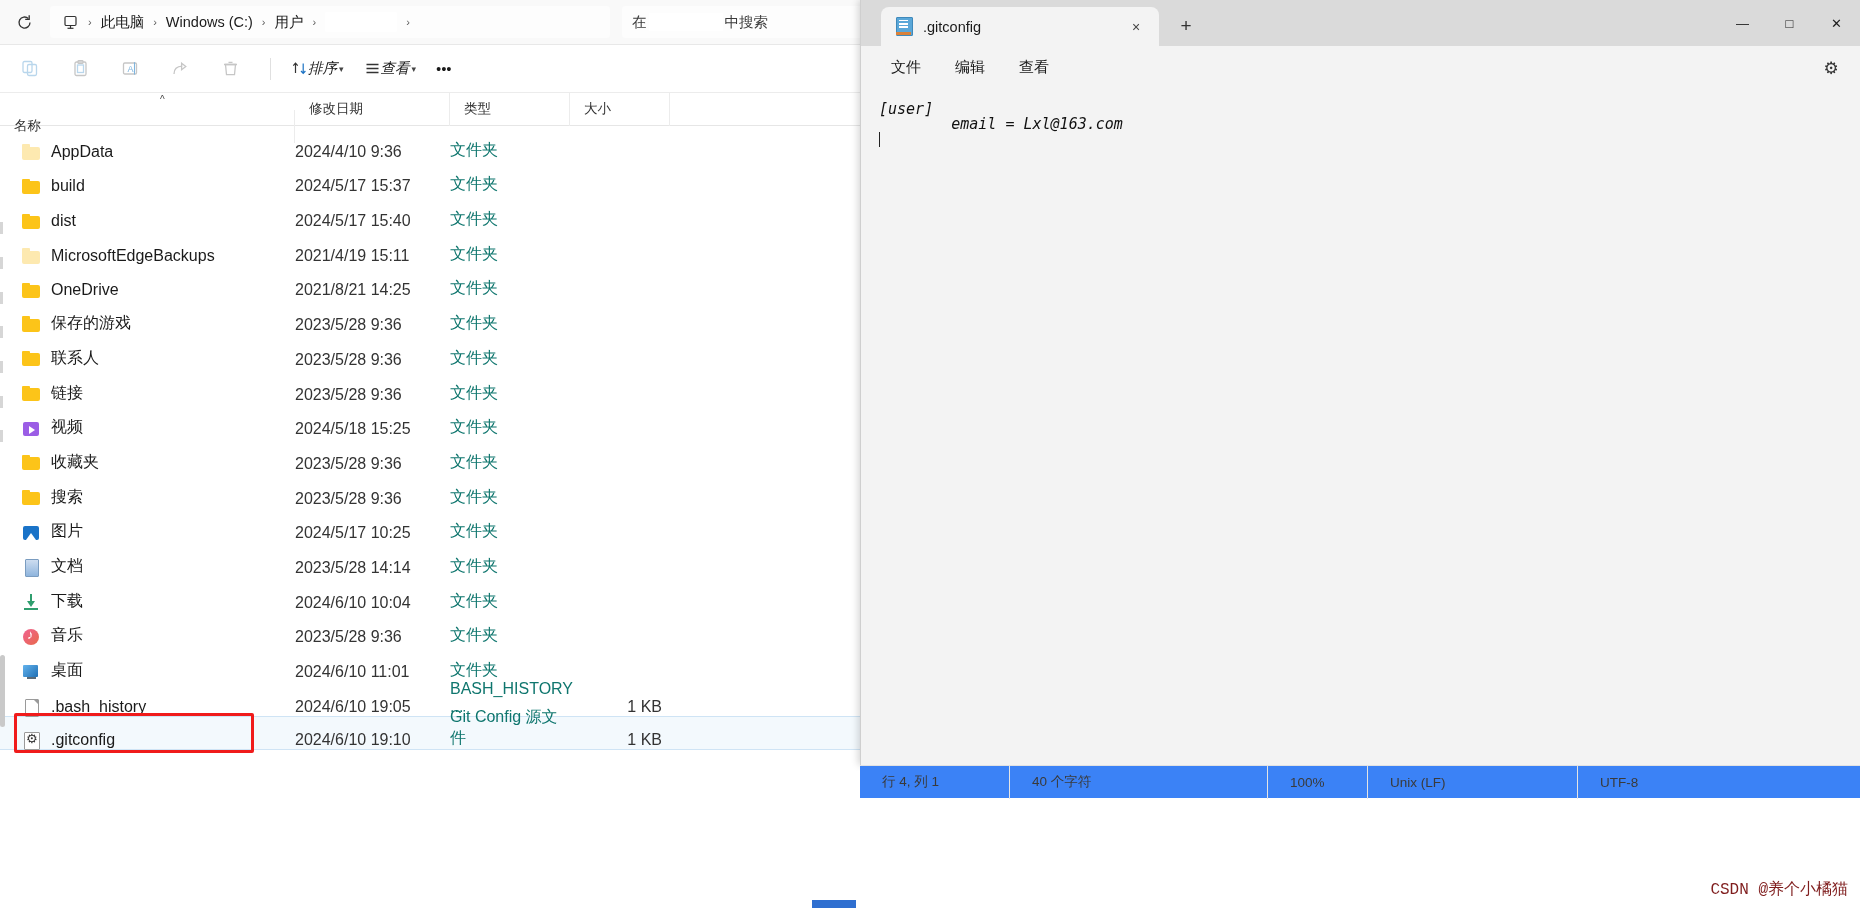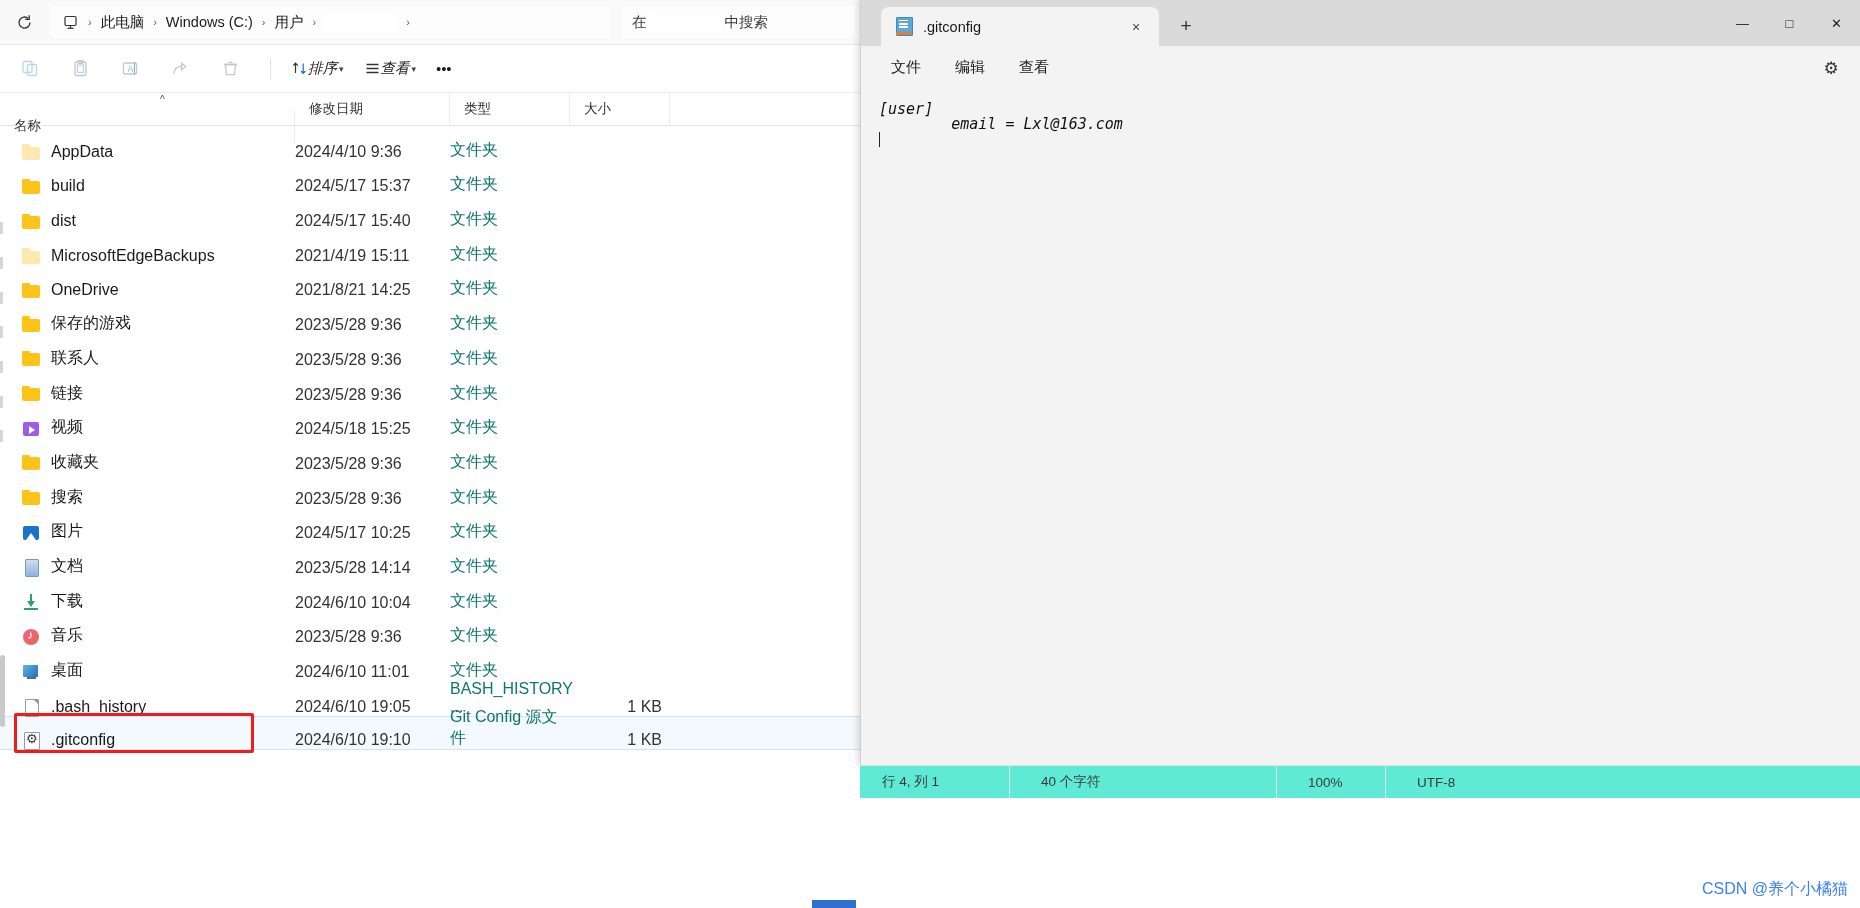--- a/index.html
+++ b/index.html
@@ -275,34 +275,34 @@
   }
   .np-line { height: 14.8px; }
   .np-caret {
     display: inline-block; width: 1px; height: 15px; background: #222;
     vertical-align: -3px; animation: none;
   }
 
   
   .np-statusbar {
     position: absolute; left: 860px; top: 765px; width: 1000px; height: 33px;
-    background: #5eead4; border-top: 1px solid #e2e2e2;
-    display: flex; align-items: center; font-size: 13.5px; color: #3a3a3a; gap: 9px;
+    background: #3b82f6; border-top: 1px solid #e2e2e2;
+    display: flex; align-items: center; font-size: 13.5px; color: #3a3a3a;
   }
   .sb-cell { height: 33px; display: flex; align-items: center; padding-left: 22px;
              border-right: 1px solid #e4e4e4; }
   .sb-pos { width: 150px; }
   .sb-chars { width: 258px; }
   .sb-zoom { width: 100px; }
   .sb-eol { width: 210px; }
   .sb-enc { width: 200px; border-right: none; }
 
   .watermark {
-    position: absolute; right: 12px; bottom: 8px; font-size: 16px; color: #3b82f6;
-    user-select: none; white-space: nowrap;
+    position: absolute; right: 12px; bottom: 8px; font-size: 16px; color: #7f1d1d;
+    user-select: none; white-space: nowrap; font-family: Liberation Mono, monospace;
   }
 
   .icon-svg { display: block; }
 </style>
 </head>
 <body>
 
 <div id="root">
 
   <div class="explorer">
@@ -632,17 +632,18 @@
       <div class="np-gear">⚙</div>
     </div>
 
     <div class="np-editor" id="np-editor"><div class="np-line">[user]</div><div class="np-line">        email = Lxl@163.com</div><div class="np-line"><span class="np-caret"></span></div></div>
   </div>
 
   <div class="np-statusbar">
     <div class="sb-cell sb-pos">行 4, 列 1</div>
     <div class="sb-cell sb-chars">40 个字符</div>
     <div class="sb-cell sb-zoom">100%</div>
+    <div class="sb-cell sb-eol">Unix (LF)</div>
     <div class="sb-cell sb-enc">UTF-8</div>
   </div>
 
   <div class="watermark">CSDN @养个小橘猫</div>
 </div>
 
 </body></html>

